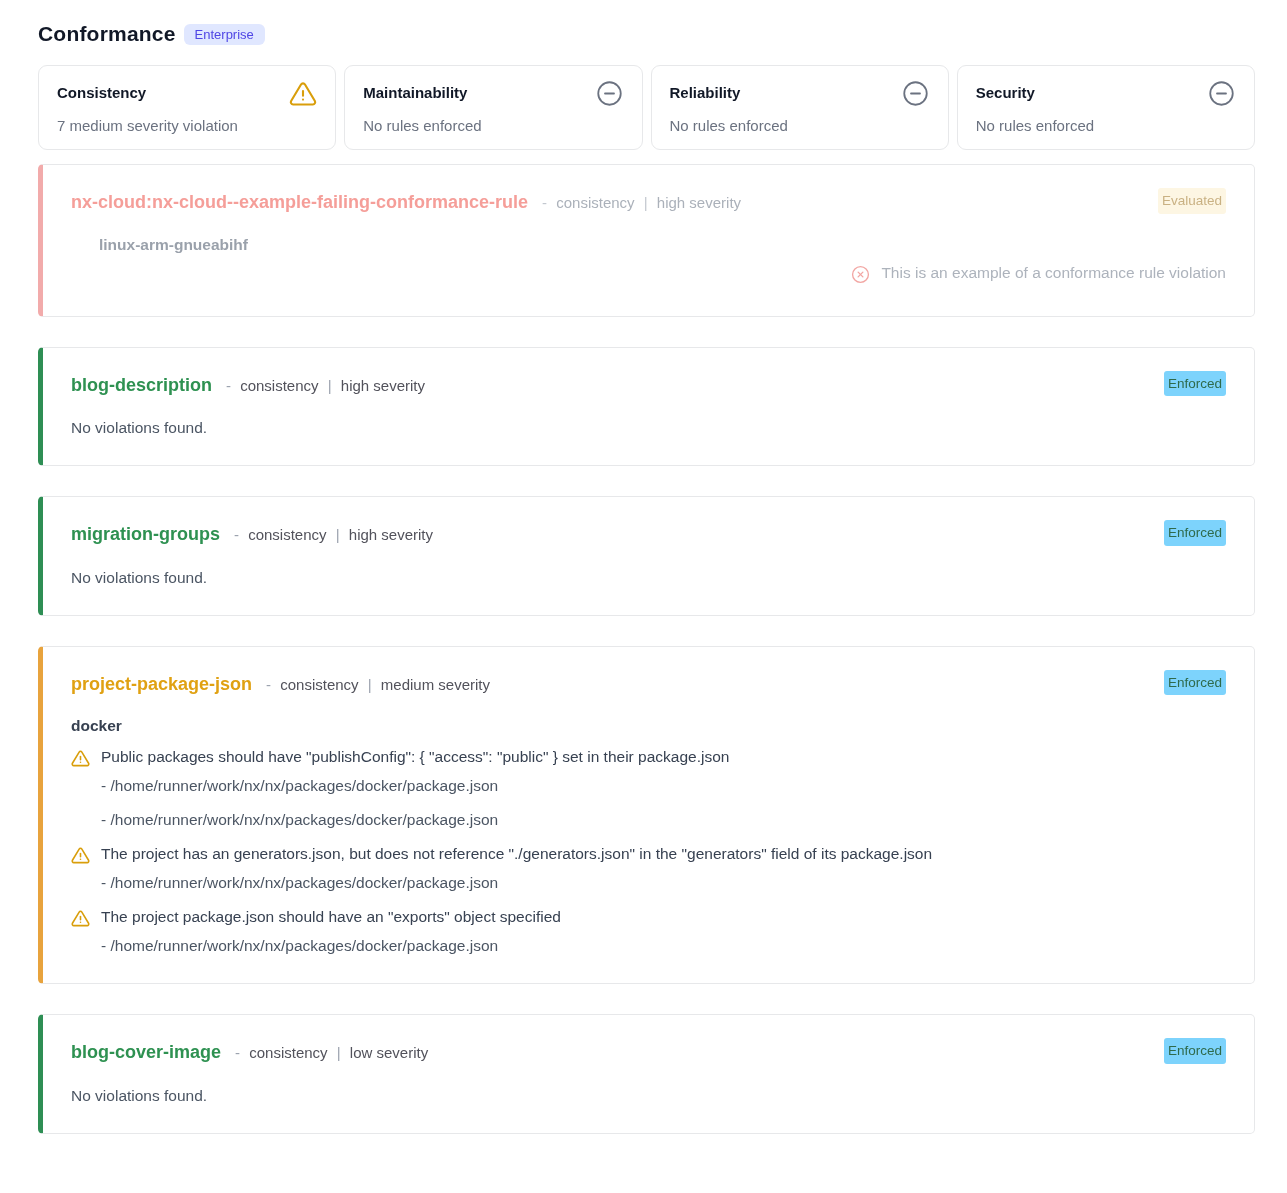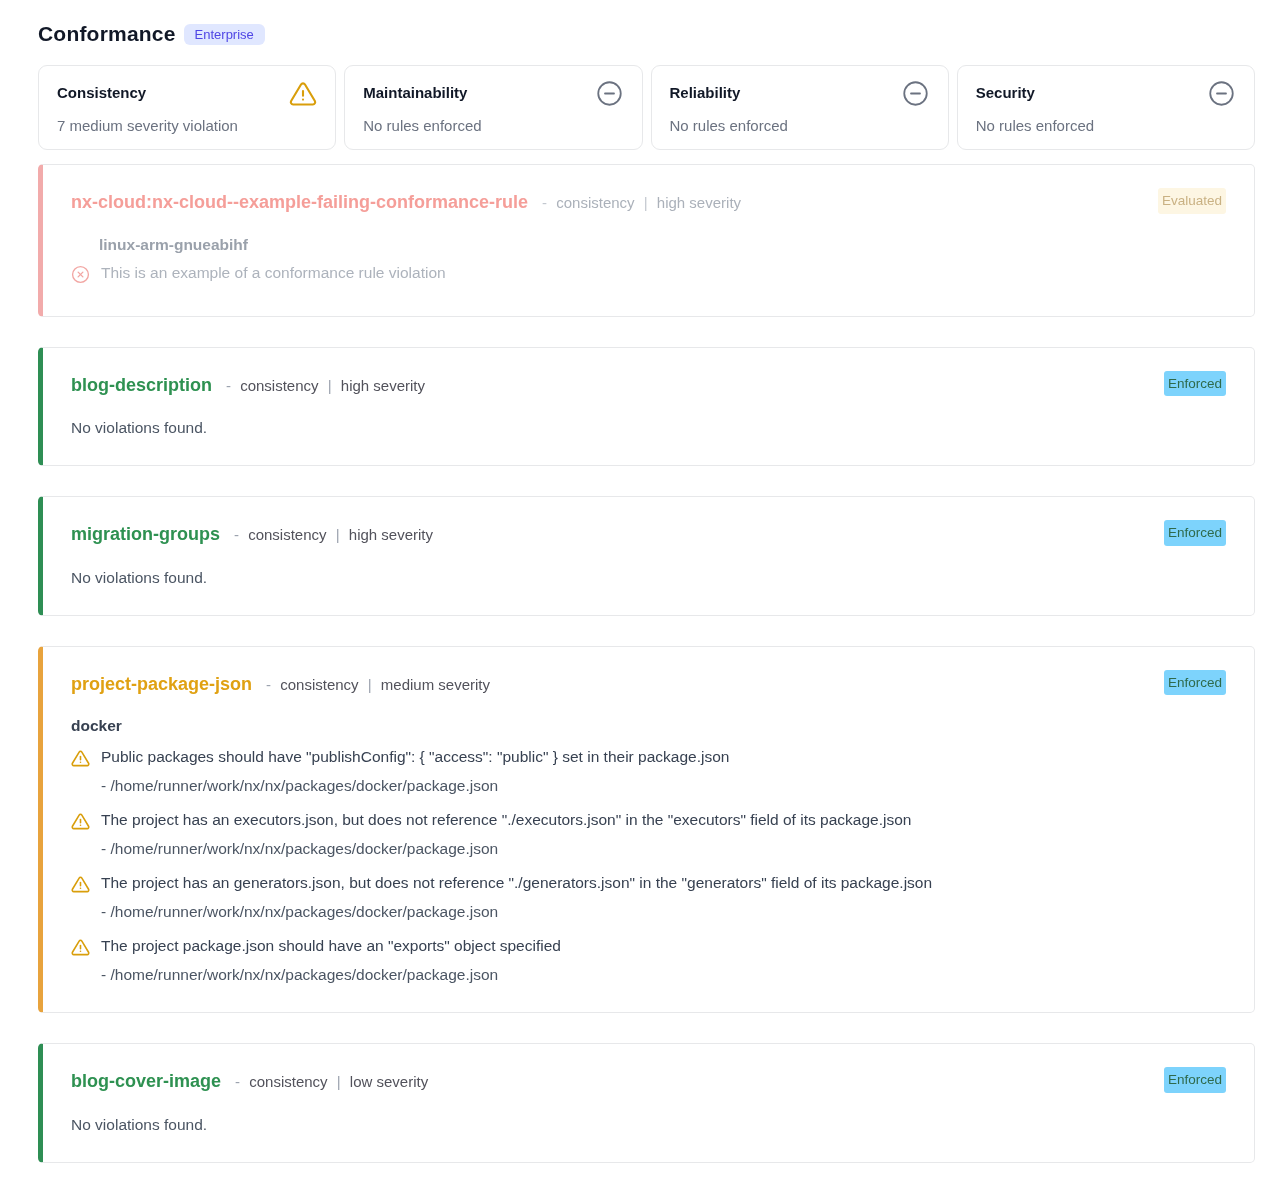--- a/index.html
+++ b/index.html
@@ -68,21 +68,21 @@
   .rule-result { font-size: 15.5px; color: #4b5563; margin-top: 21px; }
 
   .project-name { font-size: 15.5px; font-weight: bold; color: #374151; margin-top: 20px; }
   .state-failing .project-name { color: #9aa1ab; margin-left: 28px; }
 
   .violation-list { margin-top: 13px; }
   .violation { margin-top: 16px; }
   .violation:first-child { margin-top: 0; }
   .v-msg { display: flex; align-items: flex-start; gap: 11px; font-size: 15.5px; color: #374151; }
   .v-msg .v-icon { width: 19px; height: 19px; flex: none; margin-top: 1px; }
-  .state-failing .v-msg { color: #adb3bc; margin-top: 10px; }
+  .state-failing .v-msg { color: #adb3bc; margin-top: 10px; justify-content: flex-end; }
   .v-path { font-size: 15.5px; color: #4b5563; margin: 9px 0 0 30px; }
 </style>
 </head>
 <body>
 
 <div class="page">
 
   <div class="page-header">
     <h1 class="page-title">Conformance</h1>
     <span class="enterprise-badge">Enterprise</span>
@@ -220,30 +220,20 @@
                 <line x1="12" y1="9.5" x2="12" y2="13.5"></line>
                 <line x1="12" y1="16.8" x2="12.01" y2="16.8"></line>
               </svg>
           </span>
           <span>Public packages should have "publishConfig": { "access": "public" } set in their package.json</span>
         </div>
         <div class="v-path">- /home/runner/work/nx/nx/packages/docker/package.json</div>
       </div>
 
       <div class="violation">
-        <div class="v-msg">
-          <span class="v-icon">
-            <svg viewBox="0 0 24 24" width="19" height="19" fill="none" stroke="#d99e0b" stroke-width="2" stroke-linecap="round" stroke-linejoin="round">
-                <path d="M10.29 3.86L1.82 18a2 2 0 0 0 1.71 3h16.94a2 2 0 0 0 1.71-3L13.71 3.86a2 2 0 0 0-3.42 0z"></path>
-                <line x1="12" y1="9.5" x2="12" y2="13.5"></line>
-                <line x1="12" y1="16.8" x2="12.01" y2="16.8"></line>
-              </svg>
-          </span>
-          <span>The project has an executors.json, but does not reference "./executors.json" in the "executors" field of its package.json</span>
-        </div>
         <div class="v-path">- /home/runner/work/nx/nx/packages/docker/package.json</div>
       </div>
 
       <div class="violation">
         <div class="v-msg">
           <span class="v-icon">
             <svg viewBox="0 0 24 24" width="19" height="19" fill="none" stroke="#d99e0b" stroke-width="2" stroke-linecap="round" stroke-linejoin="round">
                 <path d="M10.29 3.86L1.82 18a2 2 0 0 0 1.71 3h16.94a2 2 0 0 0 1.71-3L13.71 3.86a2 2 0 0 0-3.42 0z"></path>
                 <line x1="12" y1="9.5" x2="12" y2="13.5"></line>
                 <line x1="12" y1="16.8" x2="12.01" y2="16.8"></line>

